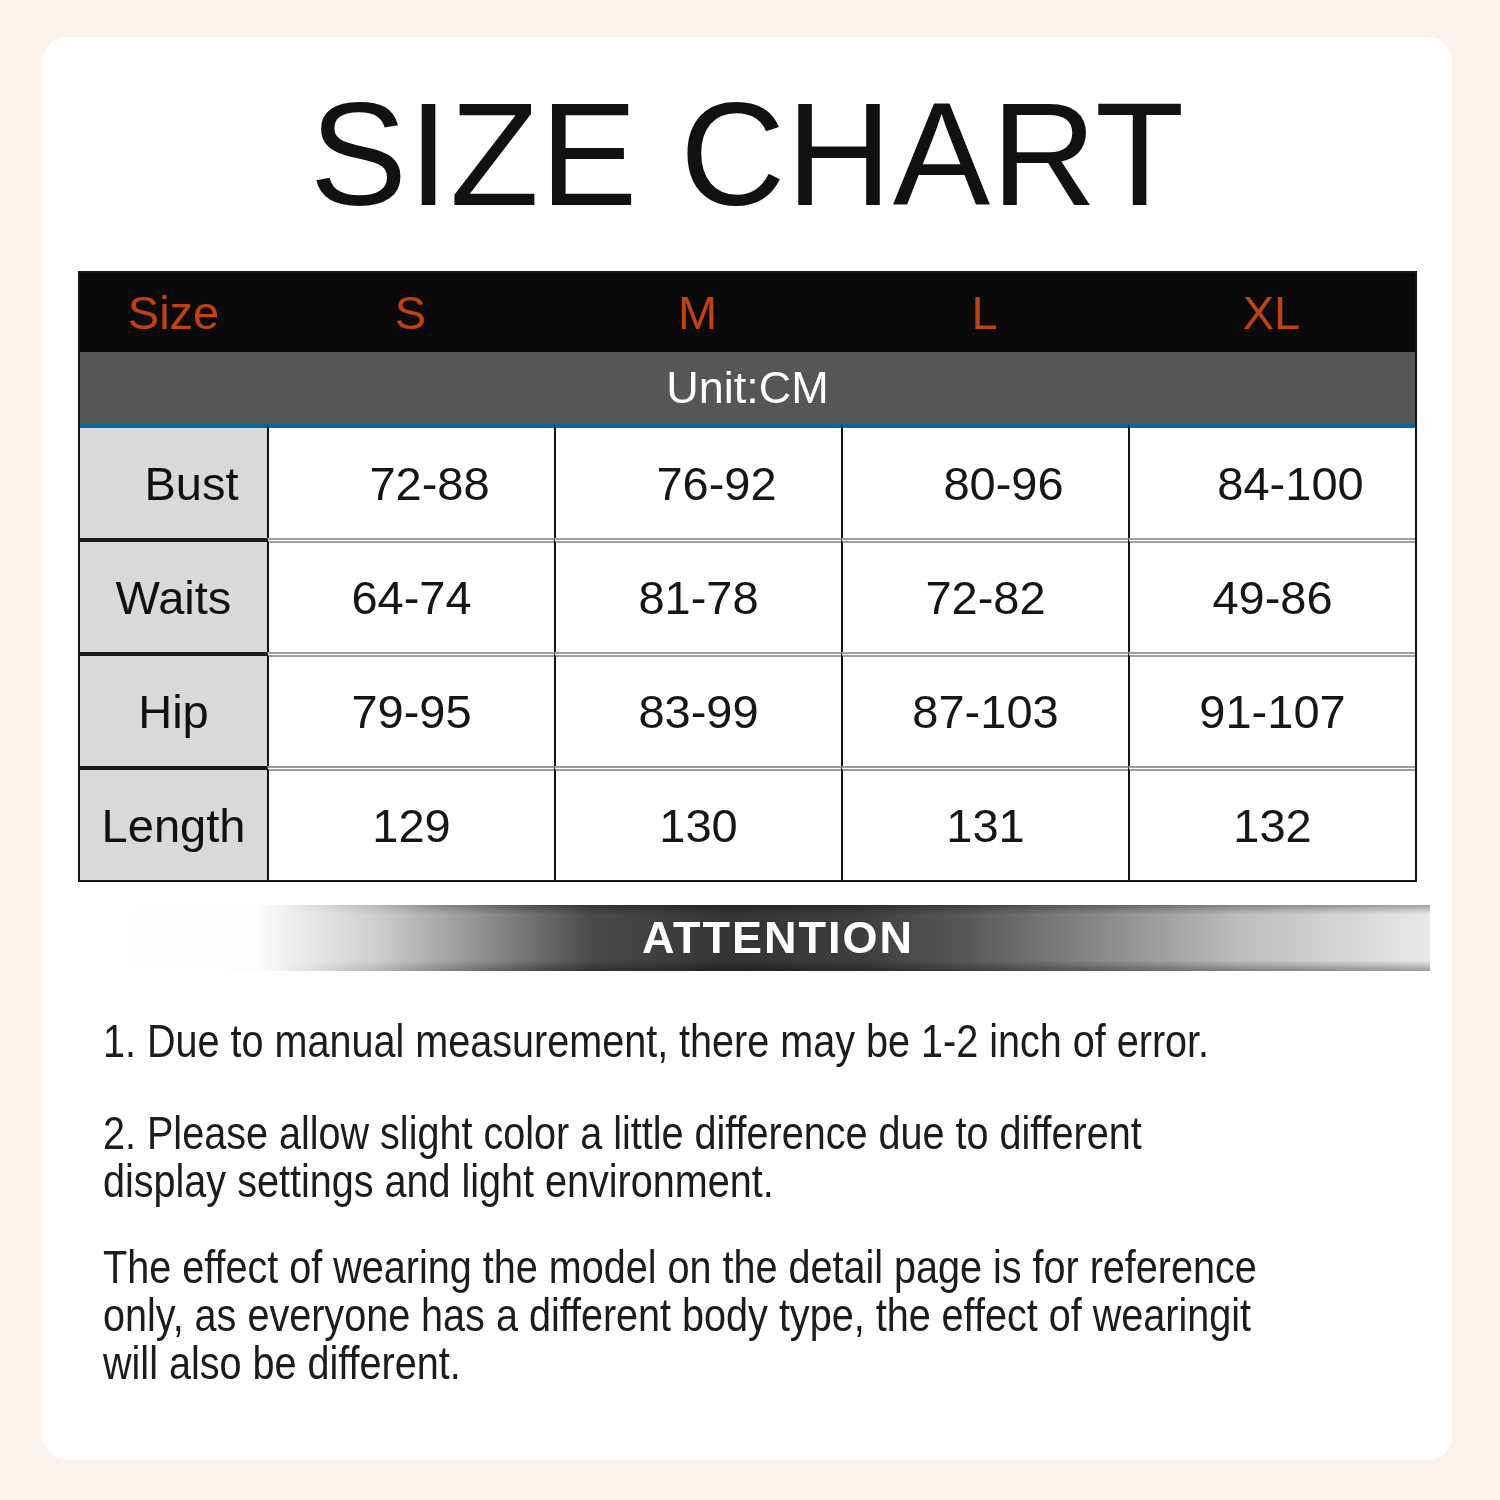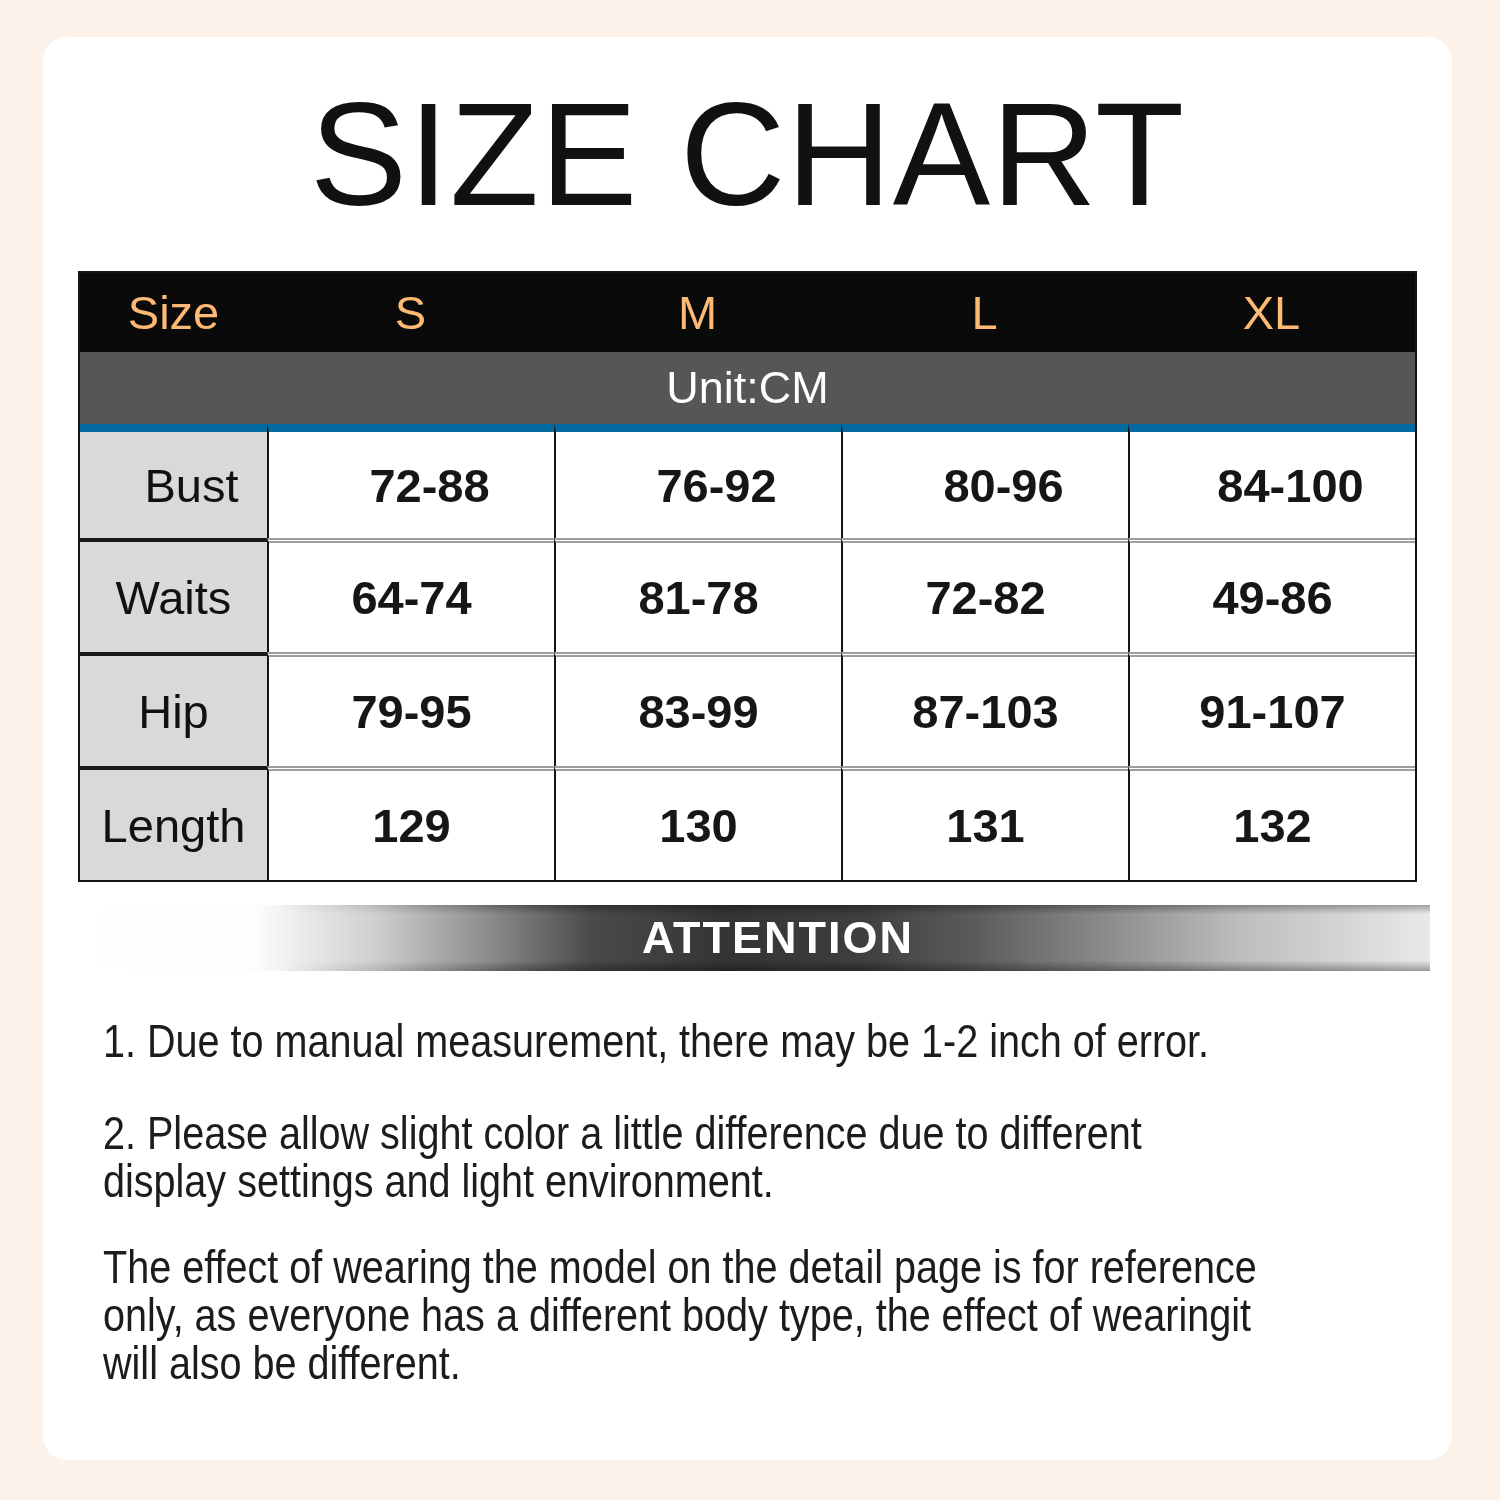--- a/index.html
+++ b/index.html
@@ -41,34 +41,34 @@
     box-sizing:content-box;
   }
   .cell {
     display:flex;
     align-items:center;
     justify-content:center;
     font-size:47px;
   }
   .th {
     background:#0a0a0a;
-    color:#fdba74;
+    color:#c2410c;
   }
   .unit-cell {
     grid-column:1 / -1;
     background:#565656;
     color:#ffffff;
     font-size:45px;
   }
   .row-label {
     background:#d9d9d9;
     color:#111111;
   }
-  .vline { border-left:2px solid #141414;font-weight:bold; }
-  .first-body { border-top:8px solid #0369a1;padding-left:36px; }
+  .vline { border-left:2px solid #141414; }
+  .first-body { border-top:4px solid #0369a1;padding-left:36px; }
   .sep-label { border-top:4px solid #1a1a1a; }
   .sep-data  { border-top:5px double #9e9e9e; }
   .attention {
     position:absolute;
     left:35px; top:868px;
     width:1352px; height:66px;
     display:flex;
     align-items:center;
     justify-content:center;
     background:linear-gradient(90deg,

